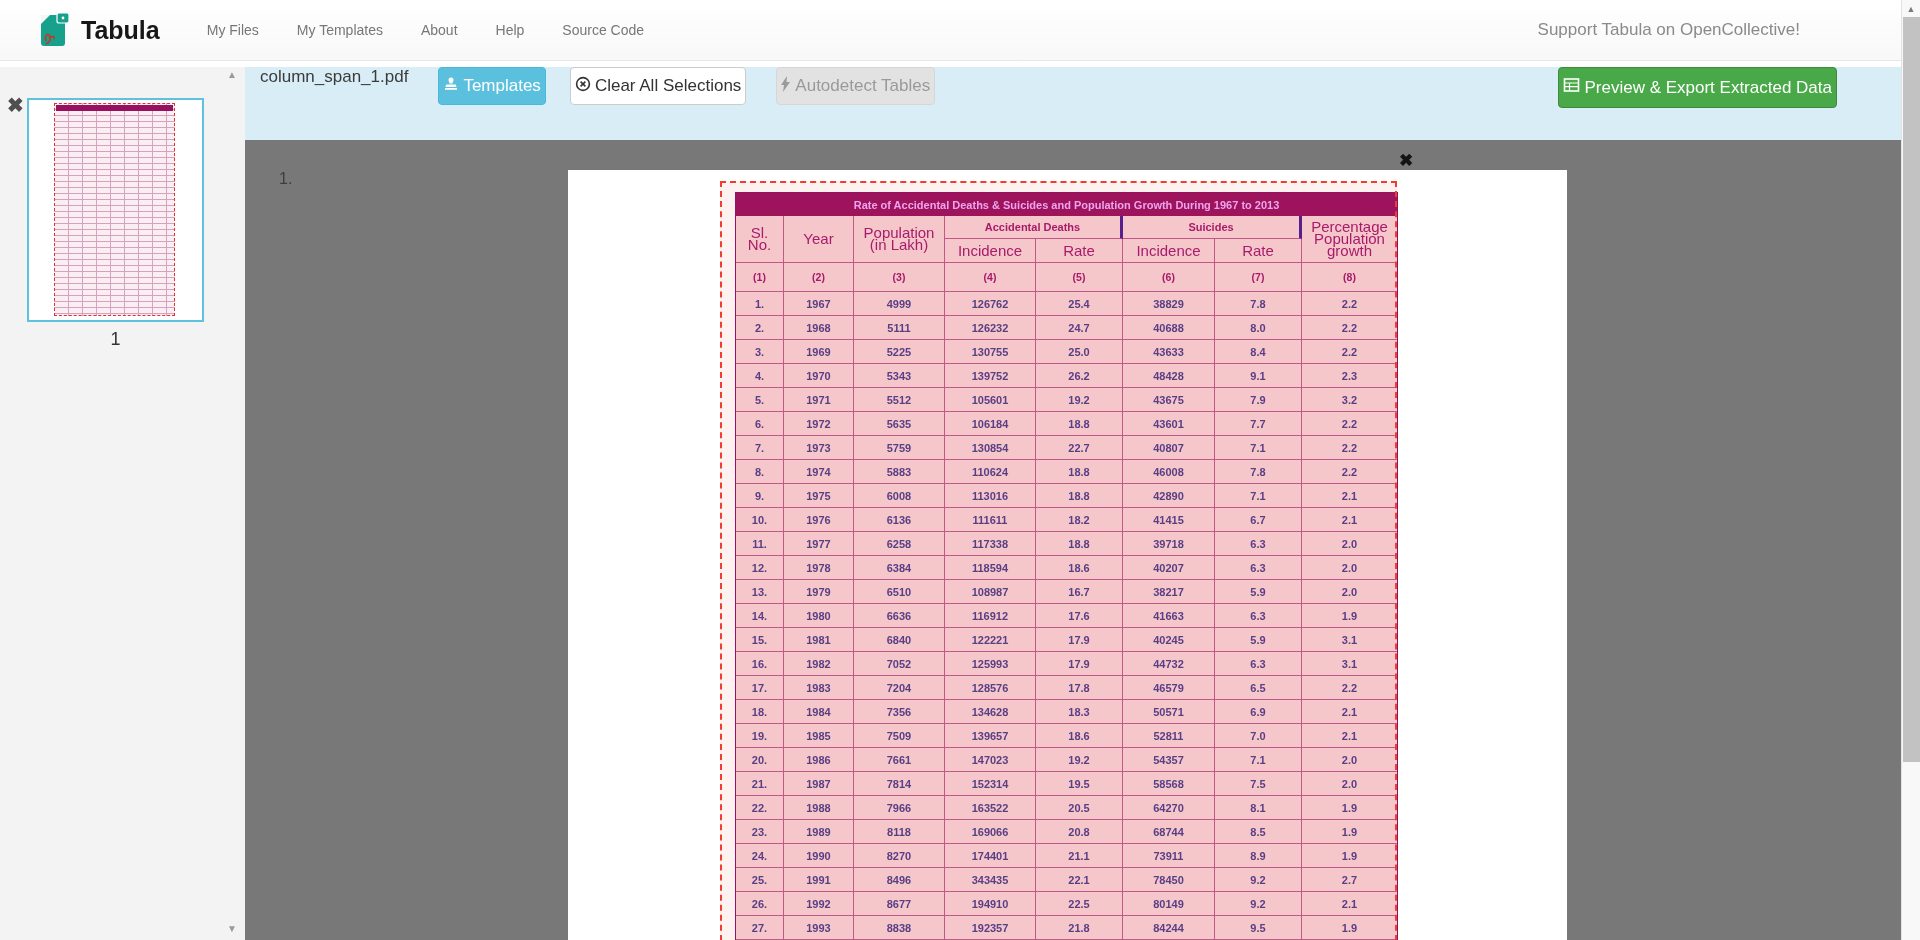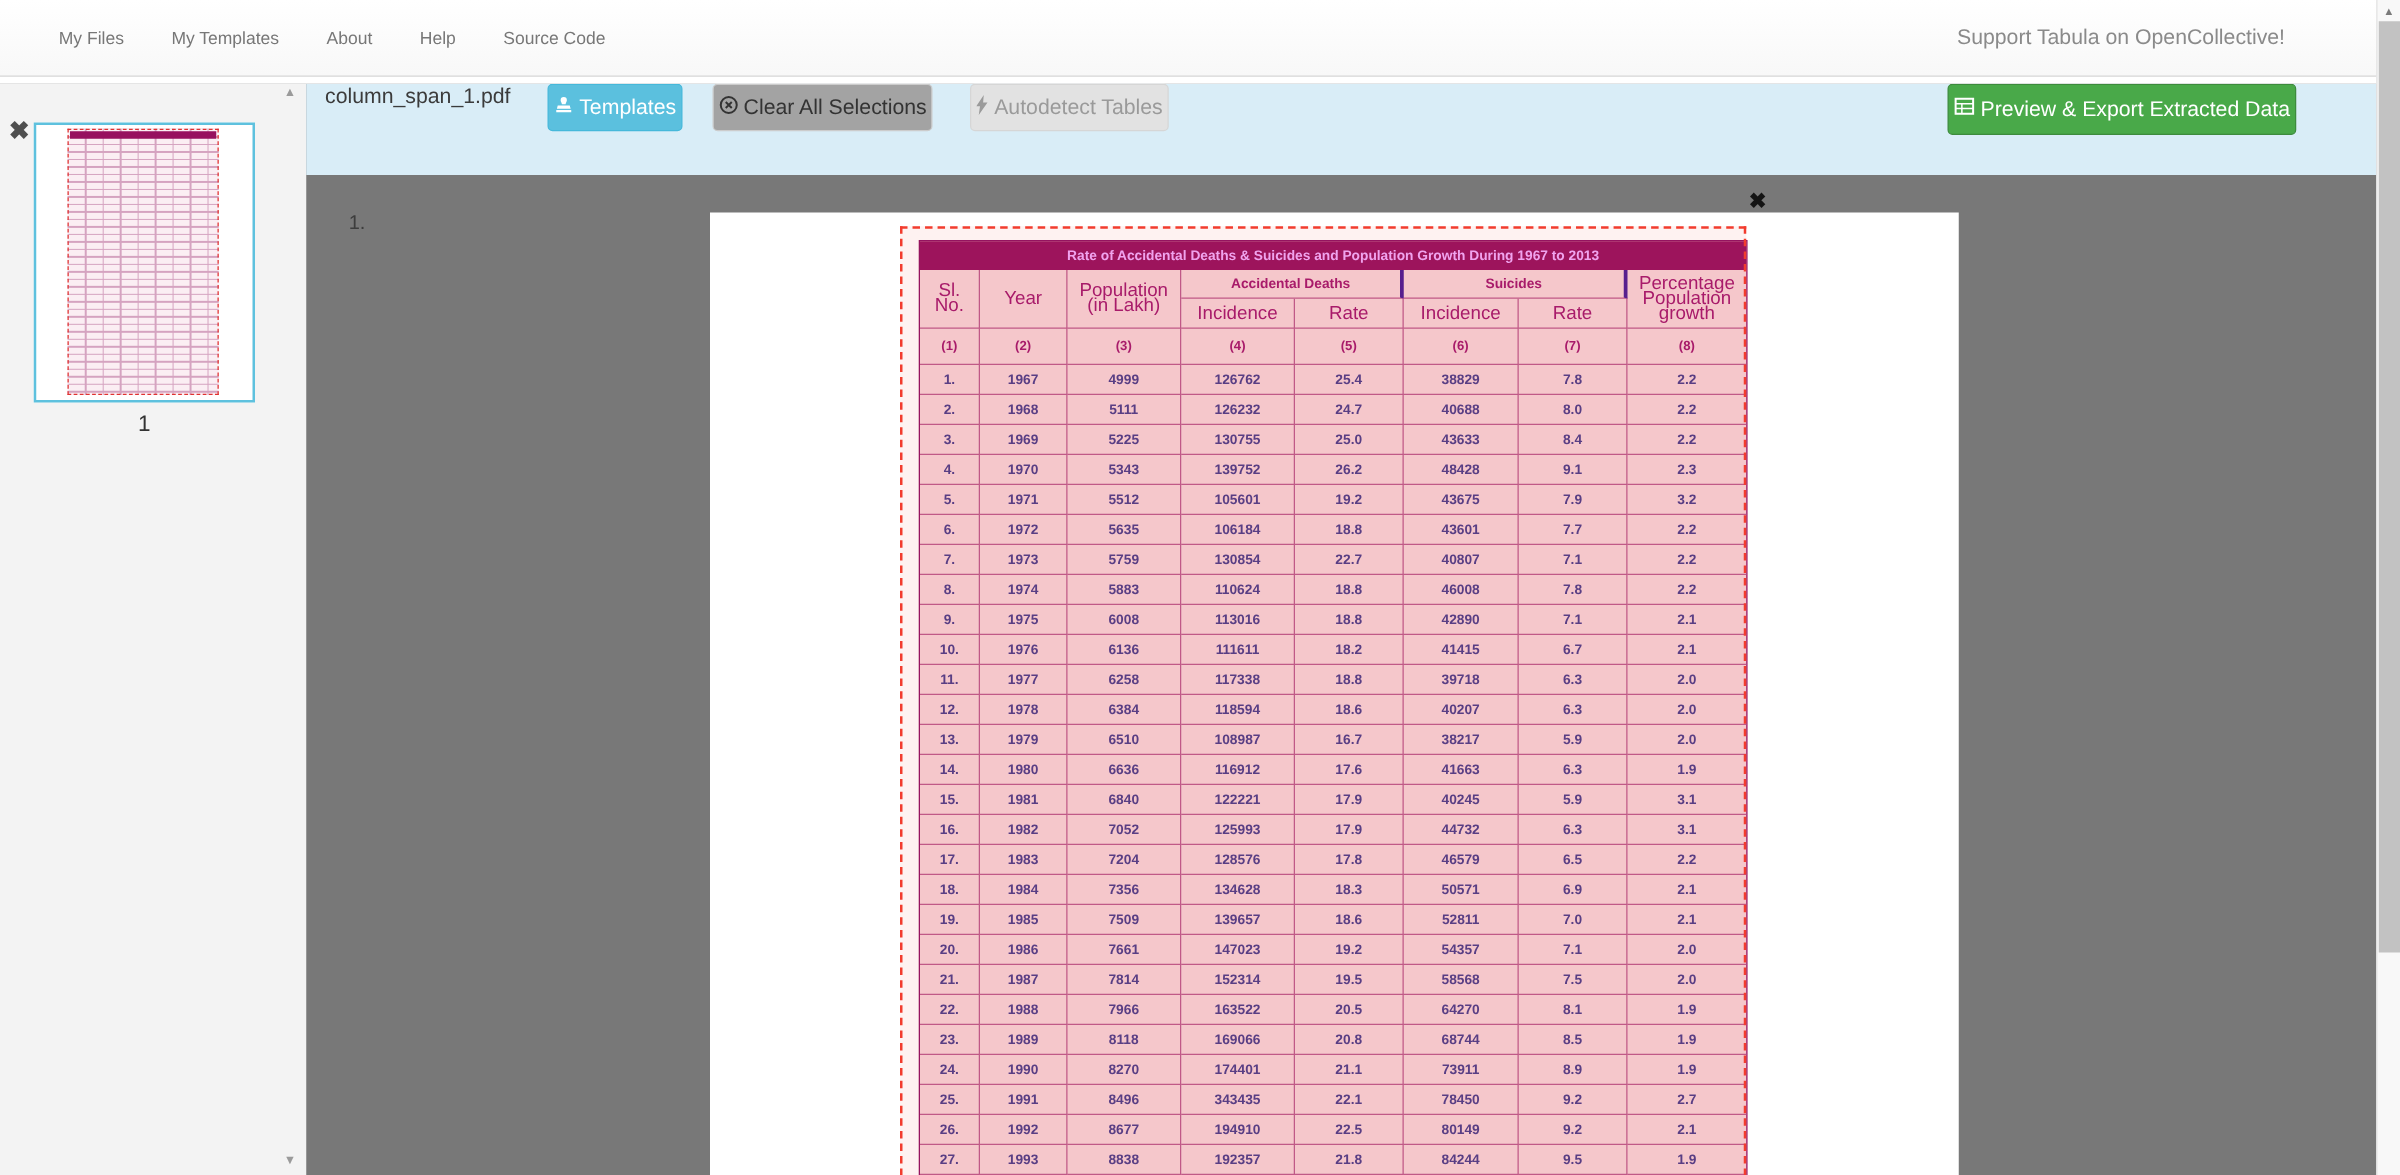--- a/index.html
+++ b/index.html
@@ -7,21 +7,21 @@
   #app{position:relative;width:1920px;height:940px;background:#787878;overflow:hidden;}
 
   
   .navbar{position:absolute;left:0;top:0;width:1920px;height:61px;
     background:linear-gradient(#ffffff,#f8f8f8);border-bottom:1px solid #e7e7e7;
     display:flex;align-items:center;z-index:5;}
   .brand{display:flex;align-items:center;gap:9px;padding-left:38px;}
   .brand-text{font-size:25px;font-weight:bold;color:#171717;}
   .nav-links{display:flex;align-items:center;margin-left:28px;}
   .nav-link{font-size:14px;color:#777;padding:0 19px;cursor:pointer;}
-  .support{margin-left:auto;margin-right:92px;font-size:17px;color:#8a8a8a;}
+  .support{margin-left:auto;margin-right:120px;font-size:17px;color:#8a8a8a;}
 
   .subgap{position:absolute;left:0;top:61px;width:1920px;height:6px;background:#fff;z-index:4;}
 
   
   .sidebar{position:absolute;left:0;top:67px;width:245px;height:873px;background:#f3f3f3;z-index:3;}
   .side-up{position:absolute;right:8px;top:2px;font-size:10px;color:#9a9a9a;cursor:pointer;}
   .side-down{position:absolute;right:8px;bottom:6px;font-size:10px;color:#9a9a9a;cursor:pointer;}
   .remove-x{position:absolute;left:7px;top:28px;font-size:20px;font-weight:bold;color:#4f4f4f;cursor:pointer;line-height:1;}
   .thumb{position:absolute;left:27px;top:31px;width:177px;height:224px;background:#fff;
     border:2px solid #5ec1de;cursor:pointer;}
@@ -33,21 +33,21 @@
   .thumb-label{position:absolute;left:27px;top:262px;width:177px;text-align:center;
     font-size:18px;color:#333;}
 
   
   .toolbar{position:absolute;left:245px;top:67px;width:1656px;height:73px;background:#d9edf7;
     display:flex;align-items:flex-start;padding-left:15px;z-index:3;}
   .filename{font-size:17px;color:#3b3b3b;margin-right:30px;}
   .btn{height:38px;border-radius:4px;font-size:17px;display:inline-flex;align-items:center;
     gap:4px;padding:0 4px;cursor:pointer;white-space:nowrap;}
   .btn-info{background:#5bc0de;border:1px solid #46b8da;color:#fff;}
-  .btn-default{background:#a3a3a3;border:1px solid #ccc;color:#333;margin-left:24px;}
+  .btn-default{background:#ffffff;border:1px solid #ccc;color:#333;margin-left:24px;}
   .btn-disabled{background:#e2e2e2;border:1px solid #d6d6d6;color:#9a9a9a;margin-left:30px;cursor:default;}
   .btn-success{background:#49a949;border:1px solid #3d8b3d;color:#fff;margin-left:auto;margin-right:64px;height:41px;}
 
   
   .docarea{position:absolute;left:245px;top:140px;width:1656px;height:800px;background:#787878;
     overflow:hidden;z-index:2;}
   .page-marker{position:absolute;left:34px;top:30px;font-size:16px;color:#3d3d3d;}
   .pdf-page{position:absolute;left:323px;top:30px;width:999px;height:770px;background:#fff;cursor:crosshair;}
 
   
@@ -86,20 +86,33 @@
   .ws-up{height:17px;display:flex;align-items:center;justify-content:center;
     font-size:9px;color:#7a7a7a;cursor:pointer;}
   .ws-thumb{position:absolute;left:1px;top:17px;width:17px;height:745px;background:#c2c2c2;cursor:pointer;}
 </style>
 </head>
 <body>
 
 <div id="app">
 
   <header class="navbar">
+    <div class="brand">
+      <span>
+        <svg width="34" height="42" viewBox="0 0 34 42">
+          <rect x="3" y="8" width="24" height="31" rx="3" fill="#17a08b"></rect>
+          <polygon points="3,8 12,8 3,17" fill="#eef8f6"></polygon>
+          <path d="M8 34 c-2 -6 3 -9 4 -4 c1 4 -2 6 -4 7 m3 -6 c3 -2 6 -2 5 1" stroke="#c0392b" stroke-width="1.7" fill="none"></path>
+          <rect x="19" y="6" width="12" height="10" rx="2" fill="#17a08b" stroke="#fff" stroke-width="1.2"></rect>
+          <path d="M22 6 v-1.2 a3 3 0 0 1 6 0 V6" stroke="#fff" stroke-width="1.6" fill="none"></path>
+          <circle cx="25" cy="11" r="1.4" fill="#fff"></circle>
+        </svg>
+      </span>
+      <span class="brand-text">Tabula</span>
+    </div>
     <nav class="nav-links">
       <span class="nav-link">My Files</span>
       <span class="nav-link">My Templates</span>
       <span class="nav-link">About</span>
       <span class="nav-link">Help</span>
       <span class="nav-link">Source Code</span>
     </nav>
     <span class="support">Support Tabula on OpenCollective!</span>
   </header>
   <div class="subgap"></div>

